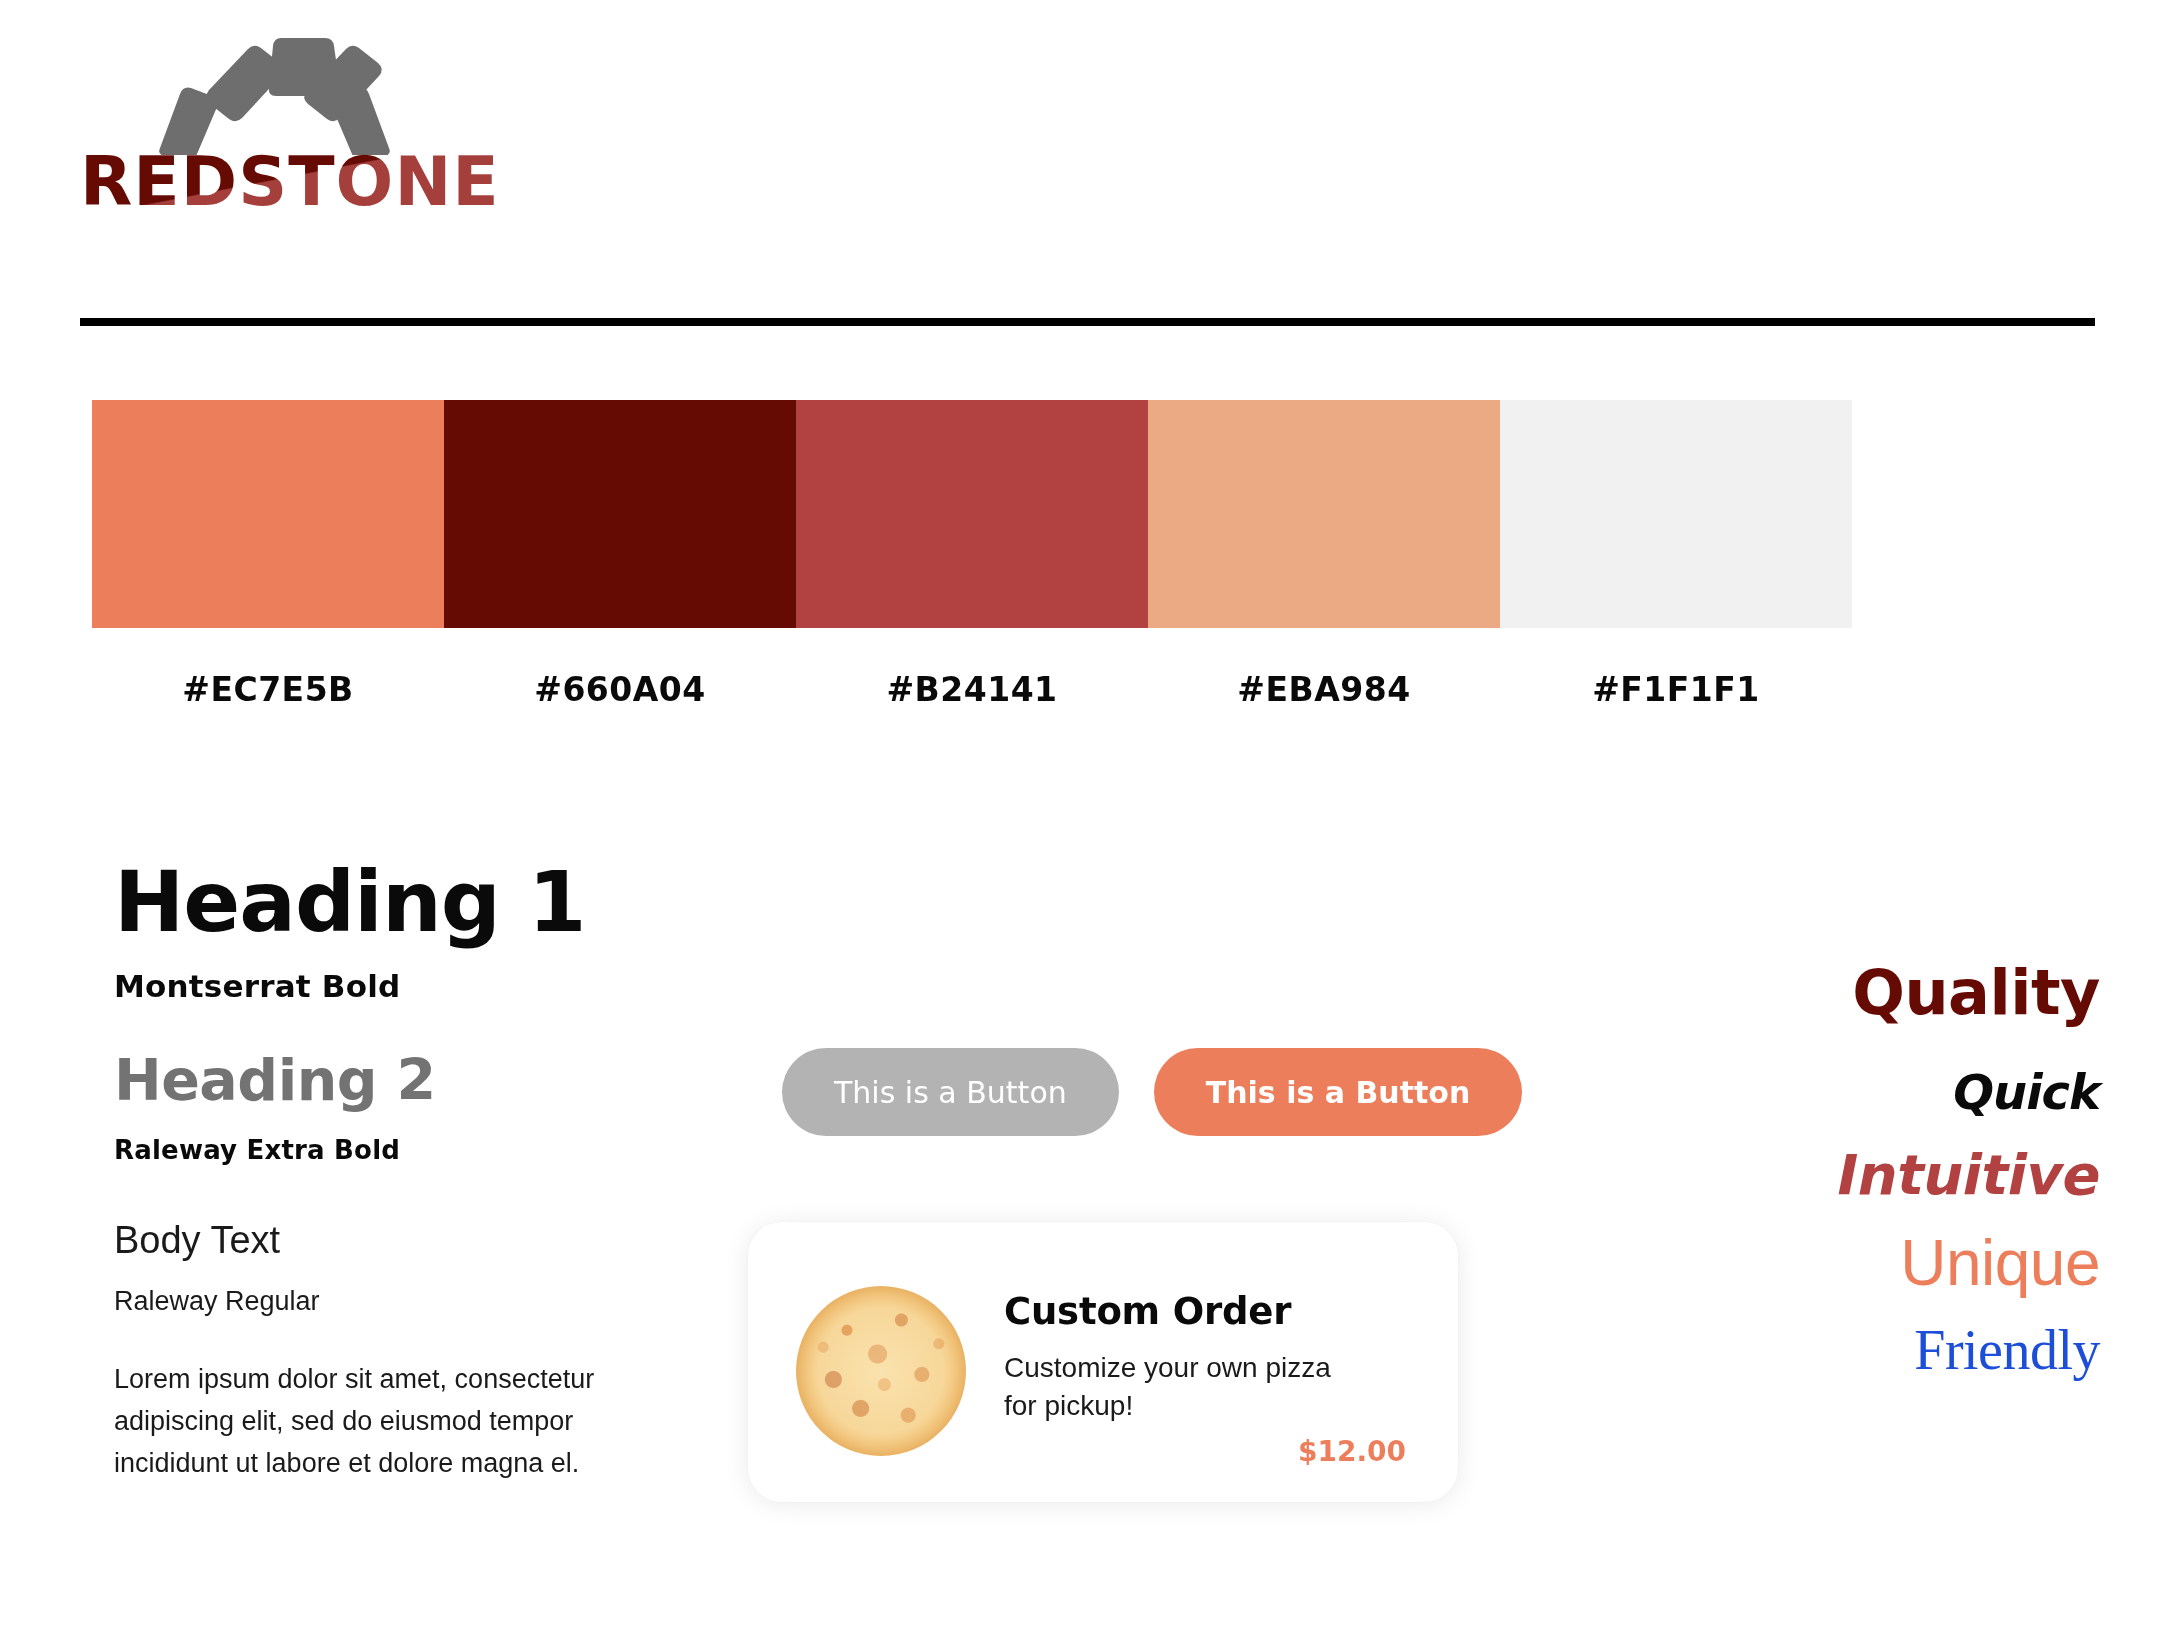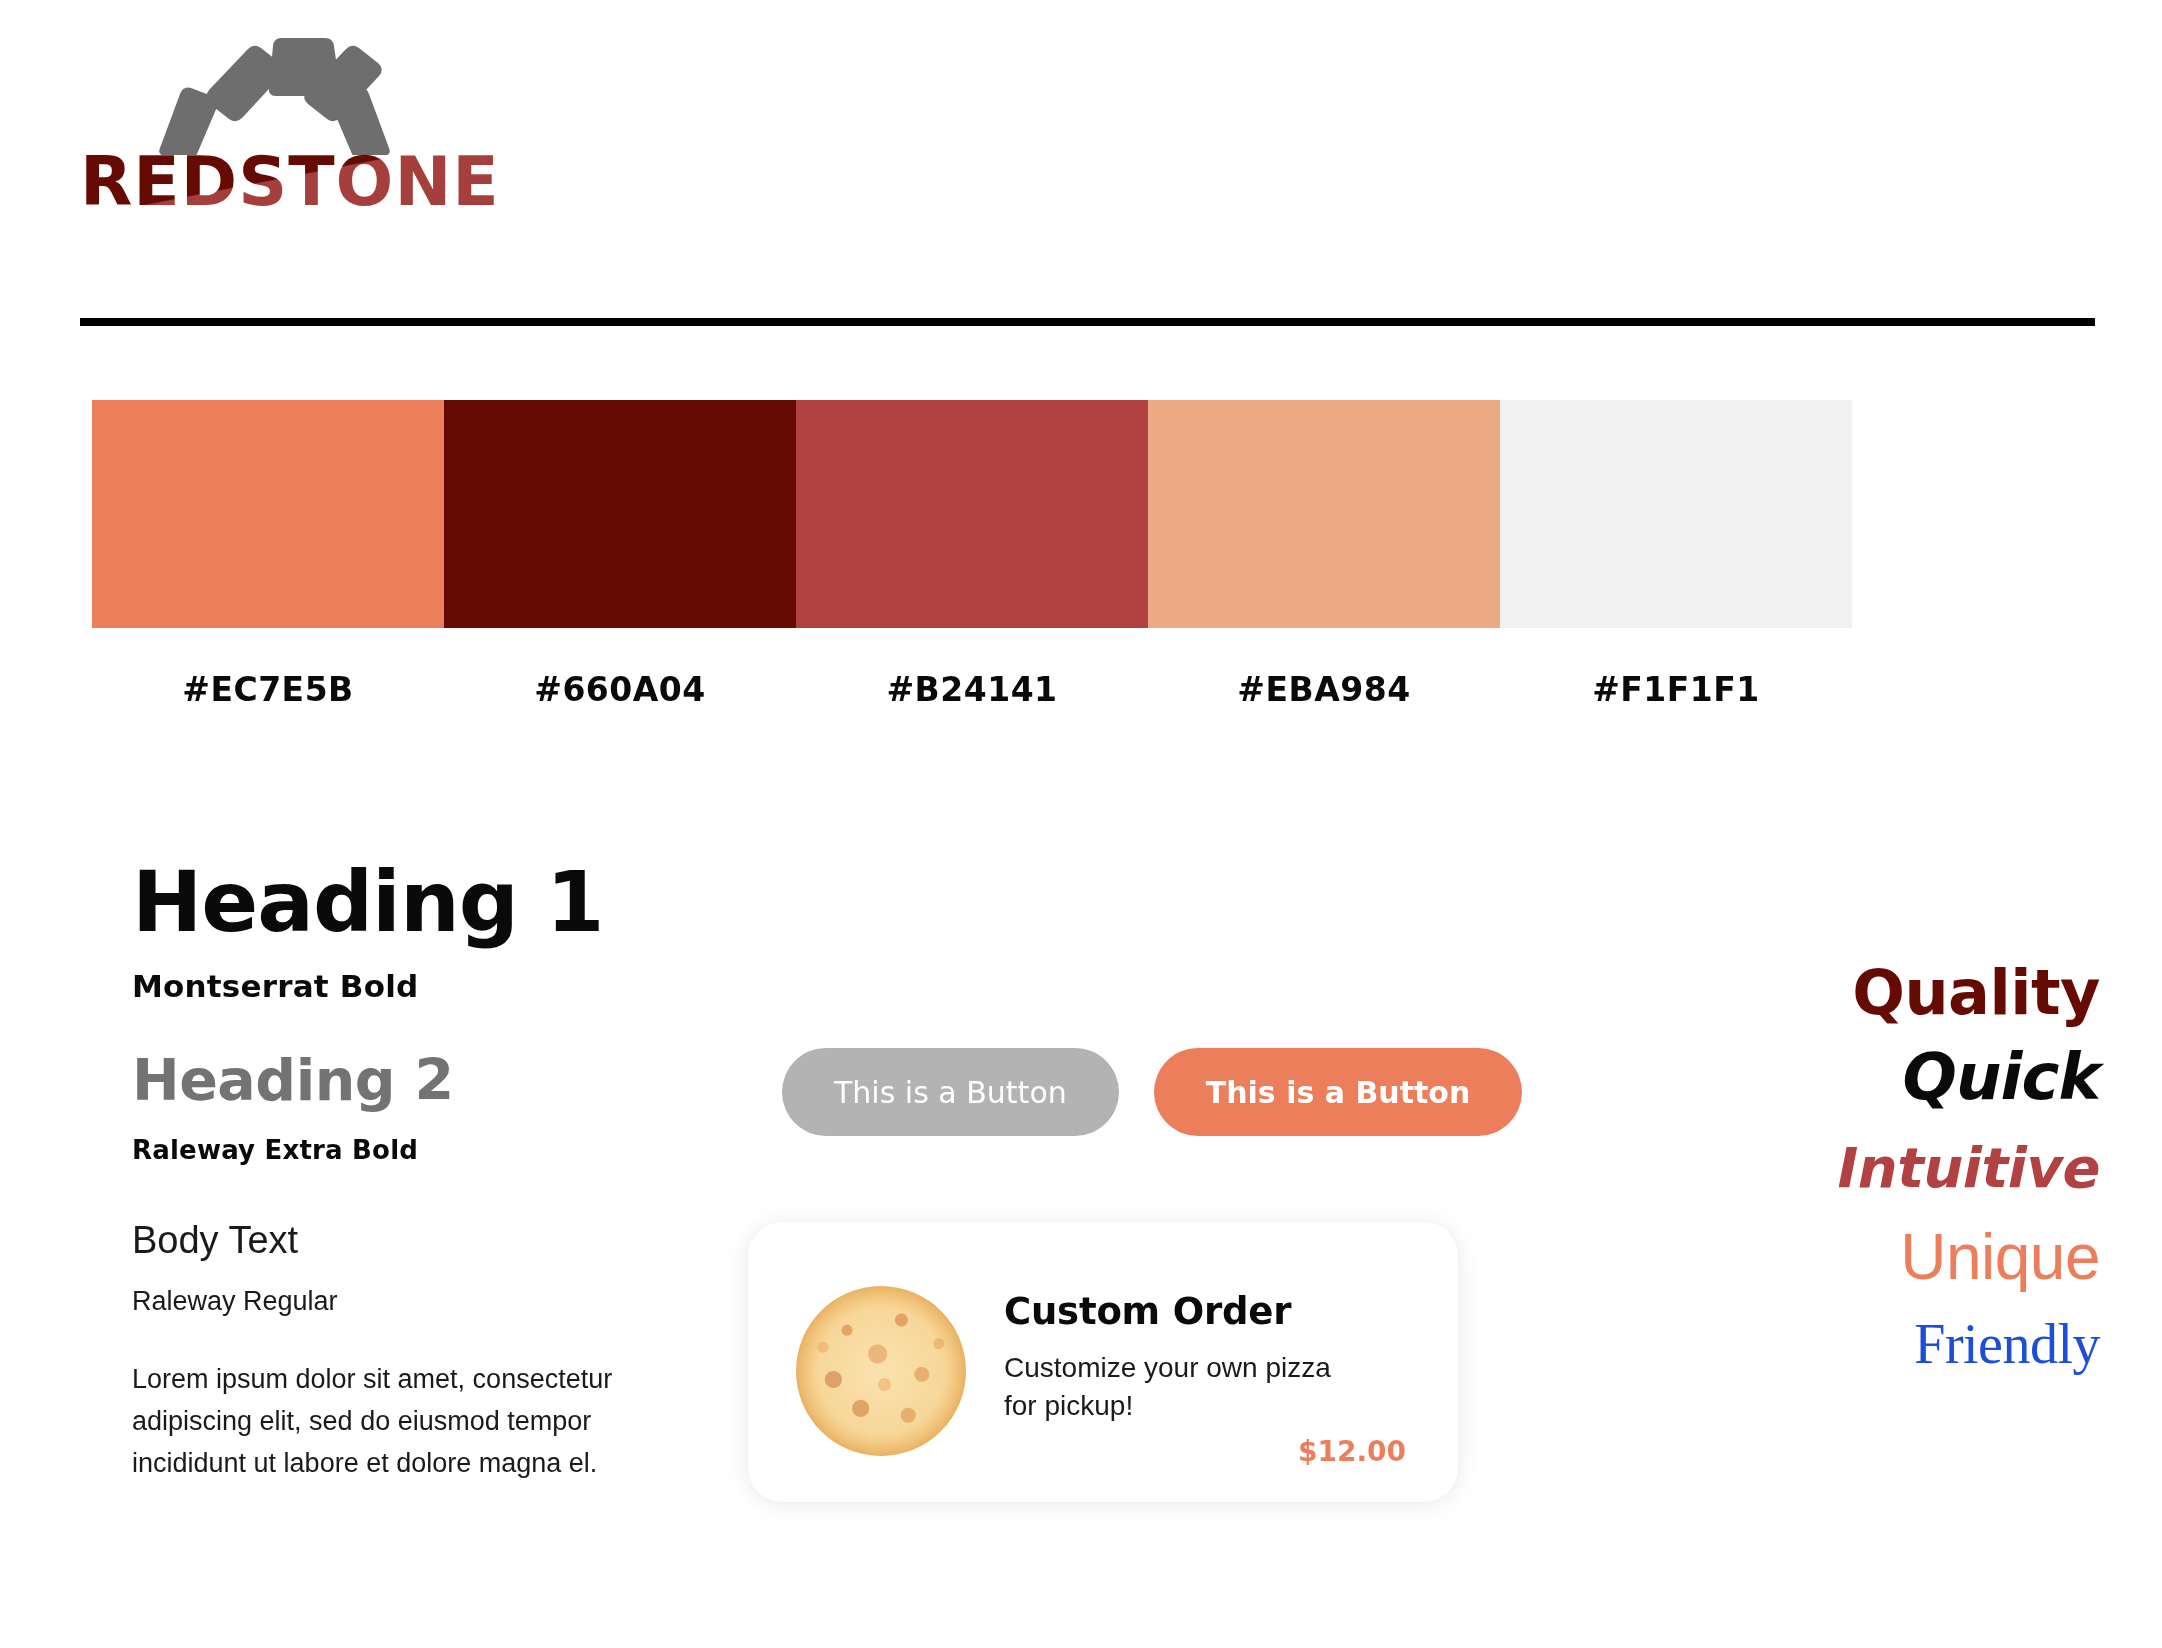--- a/index.html
+++ b/index.html
@@ -82,21 +82,21 @@
     font-family:"DejaVu Sans", sans-serif;
     font-size:33px;
     font-weight:bold;
     letter-spacing:0.5px;
     color:#0a0a0a;
   }
 
   
   .type-col {
     position:absolute;
-    left:132px;
+    left:114px;
     top:860px;
     width:620px;
   }
   .h1-sample {
     font-family:"DejaVu Sans", sans-serif;
     font-weight:bold;
     font-size:84px;
     line-height:1.0;
     letter-spacing:-1px;
     color:#0a0a0a;
@@ -243,21 +243,21 @@
   
   .adjectives {
     position:absolute;
     left:1600px;
     top:960px;
     width:500px;
     text-align:right;
   }
   .adj { line-height:1.08; white-space:nowrap; }
   .adj-quality  { font-family:"DejaVu Sans", sans-serif; font-weight:bold; font-size:62px; color:#660A04; letter-spacing:-0.5px; }
-  .adj-quick    { font-family:"DejaVu Sans", sans-serif; font-weight:bold; font-style:italic; font-size:64px; color:#0a0a0a; margin-top:16px; letter-spacing:-1px; }
+  .adj-quick    { font-family:"DejaVu Sans", sans-serif; font-weight:bold; font-style:italic; font-size:48px; color:#0a0a0a; margin-top:40px; letter-spacing:-1px; }
   .adj-intuitive{ font-family:"DejaVu Sans", sans-serif; font-weight:bold; font-style:italic; font-size:56px; color:#B24141; margin-top:26px; letter-spacing:-0.5px; }
   .adj-unique   { font-family:"Liberation Sans", sans-serif; font-weight:400; font-size:64px; color:#EC7E5B; margin-top:24px; letter-spacing:-0.5px; }
   .adj-friendly { font-family:Liberation Serif, serif; font-weight:400; font-size:56px; color:#1d4ed8; margin-top:22px; letter-spacing:-0.5px; }
 </style>
 </head>
 <body>
 
 <div class="page">
 
   <div class="logo-block">

